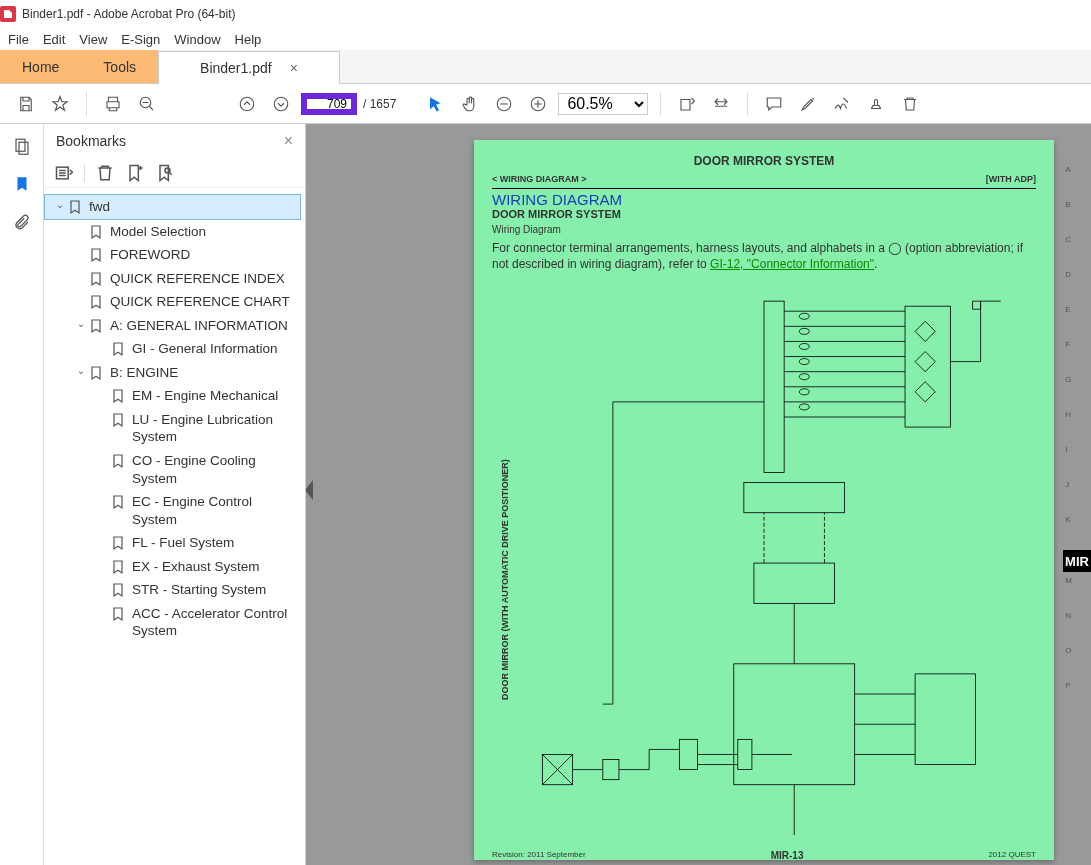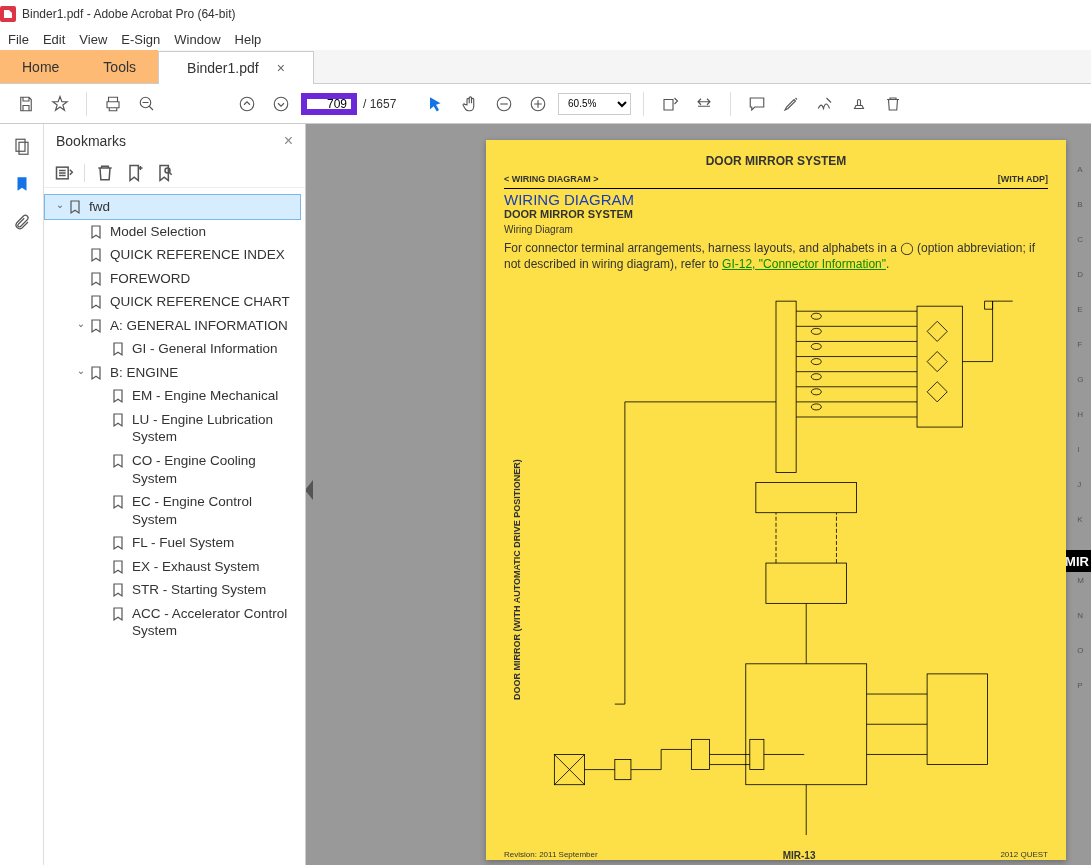--- a/index.html
+++ b/index.html
@@ -5,30 +5,30 @@
 * { margin: 0; padding: 0; box-sizing: border-box; font-family: "Segoe UI", Arial, sans-serif; }
 body { width: 1091px; height: 865px; background: #fff; overflow: hidden; font-size: 13px; color: #333; }
 .titlebar { height: 28px; display: flex; align-items: center; padding: 0 0; background: #fff; }
 .titlebar .pdf-icon { width: 16px; height: 16px; background: #dc3545; border-radius: 2px; display: flex; align-items: center; justify-content: center; margin-right: 6px; }
 .titlebar .pdf-icon svg { width: 10px; height: 10px; }
 .titlebar-text { font-size: 12px; color: #333; }
 .menubar { height: 22px; display: flex; align-items: center; padding: 0 8px; gap: 14px; background: #fff; }
 .menubar span { font-size: 13px; cursor: default; }
 .tabbar { height: 34px; display: flex; align-items: stretch; background: #f5f5f5; border-bottom: 1px solid #ccc; }
 .tab-home, .tab-tools { padding: 0 22px; display: flex; align-items: center; font-size: 14px; background: #fdba74; }
-.tab-doc { padding: 0 28px; display: flex; align-items: center; font-size: 14px; background: #fff; border-top: 1px solid #ccc; border-left: 1px solid #ccc; border-right: 1px solid #ccc; position: relative; top: 1px; }
+.tab-doc { padding: 0 41px; display: flex; align-items: center; font-size: 14px; background: #fff; border-top: 1px solid #ccc; border-left: 1px solid #ccc; border-right: 1px solid #ccc; position: relative; top: 1px; }
 .tab-close { margin-left: 18px; font-size: 14px; color: #666; }
 .toolbar { height: 40px; display: flex; align-items: center; padding: 0 12px; border-bottom: 1px solid #ccc; background: #fff; gap: 6px; }
 .toolbar .sep { width: 1px; height: 24px; background: #ddd; margin: 0 6px; }
 .tool-btn { width: 28px; height: 28px; display: flex; align-items: center; justify-content: center; color: #555; cursor: pointer; }
 .tool-btn svg { width: 18px; height: 18px; stroke: currentColor; fill: none; stroke-width: 1.5; }
 .tool-btn.fill svg { fill: currentColor; stroke: none; }
 .page-input { width: 56px; height: 22px; text-align: right; border: 6px solid #6d28d9; font-size: 12px; padding: 0 4px; }
 .page-total { font-size: 12px; color: #333; margin-right: 20px; }
-.zoom-sel { height: 22px; border: 1px solid #ccc; font-size: 10px; padding: 0 18px 0 4px; background: #fff; text-align: right; }
+.zoom-sel { height: 22px; border: 1px solid #ccc; font-size: 16px; padding: 0 18px 0 4px; background: #fff; }
 .spacer { flex: 1; }
 .main { display: flex; height: calc(865px - 28px - 22px - 34px - 40px); }
 .leftrail { width: 44px; background: #fff; border-right: 1px solid #ddd; display: flex; flex-direction: column; align-items: center; padding-top: 10px; gap: 14px; }
 .leftrail .rail-btn { width: 24px; height: 24px; display: flex; align-items: center; justify-content: center; color: #555; }
 .leftrail .rail-btn.active { color: #1473e6; }
 .leftrail svg { width: 18px; height: 18px; }
 .bookmarks { width: 262px; background: #fff; border-right: 1px solid #ccc; display: flex; flex-direction: column; overflow: hidden; }
 .bm-header { height: 34px; display: flex; align-items: center; padding: 0 12px; font-size: 14px; justify-content: space-between; }
 .bm-close { font-size: 16px; color: #888; }
 .bm-tools { height: 30px; display: flex; align-items: center; padding: 0 10px; gap: 10px; border-bottom: 1px solid #eee; }
@@ -41,21 +41,21 @@
 .bm-item .caret { width: 14px; flex-shrink: 0; text-align: center; color: #666; font-size: 10px; }
 .bm-item .bm-icon { width: 16px; height: 16px; flex-shrink: 0; margin-right: 6px; margin-top: 1px; color: #555; }
 .bm-item .bm-label { flex: 1; }
 .bm-item.selected { background: #d6ecff; border: 1px solid #7bb8e8; }
 .bm-item.selected .bm-label { color: #333; }
 .lvl0 { padding-left: 8px; }
 .lvl1 { padding-left: 30px; }
 .lvl2 { padding-left: 52px; }
 .docarea { flex: 1; background: #999; position: relative; overflow: hidden; }
 .collapse-tri { position: absolute; left: -1px; top: 48%; width: 0; height: 0; border-top: 10px solid transparent; border-bottom: 10px solid transparent; border-right: 8px solid #555; }
-.page { position: absolute; left: 180px; top: 16px; width: 580px; height: 720px; background: #fde047; box-shadow: 0 2px 6px rgba(0,0,0,0.3); padding: 14px 18px 10px 18px; font-size: 9px; display: flex; flex-direction: column; }
+.page { position: absolute; left: 168px; top: 16px; width: 580px; height: 720px; background: #86efac; box-shadow: 0 2px 6px rgba(0,0,0,0.3); padding: 14px 18px 10px 18px; font-size: 9px; display: flex; flex-direction: column; }
 .page-top { display: flex; justify-content: center; font-weight: bold; font-size: 12px; margin-bottom: 6px; }
 .page-sub { display: flex; justify-content: space-between; font-size: 9px; margin-bottom: 4px; }
 .page-sub .l { font-weight: bold; }
 .page-sub .r { font-weight: bold; }
 .page-h1 { color: #1a3db8; font-size: 15px; font-weight: normal; border-top: 1px solid #000; padding-top: 2px; }
 .page-h2 { font-weight: bold; font-size: 11px; }
 .page-h3 { font-size: 10px; margin-top: 4px; }
 .page-note { font-size: 12px; margin-top: 6px; line-height: 1.3; }
 .page-note a { color: #0a8a00; text-decoration: underline; }
 .diagram { flex: 1; position: relative; margin-top: 8px; }
@@ -260,28 +260,28 @@
           <span class="bm-icon"><svg viewBox="0 0 24 24" fill="none" stroke="currentColor" stroke-width="1.8">
               <path d="M6 3h12v18l-6-4-6 4z"></path>
             </svg></span>
           <span class="bm-label">Model Selection</span>
         </div>
         <div class="bm-item lvl1">
           <span class="caret"></span>
           <span class="bm-icon"><svg viewBox="0 0 24 24" fill="none" stroke="currentColor" stroke-width="1.8">
               <path d="M6 3h12v18l-6-4-6 4z"></path>
             </svg></span>
+          <span class="bm-label">FOREWORD</span>
+        </div>
+        <div class="bm-item lvl1">
+          <span class="caret"></span>
+          <span class="bm-icon"><svg viewBox="0 0 24 24" fill="none" stroke="currentColor" stroke-width="1.8">
+              <path d="M6 3h12v18l-6-4-6 4z"></path>
+            </svg></span>
           <span class="bm-label">QUICK REFERENCE INDEX</span>
-        </div>
-        <div class="bm-item lvl1">
-          <span class="caret"></span>
-          <span class="bm-icon"><svg viewBox="0 0 24 24" fill="none" stroke="currentColor" stroke-width="1.8">
-              <path d="M6 3h12v18l-6-4-6 4z"></path>
-            </svg></span>
-          <span class="bm-label">FOREWORD</span>
         </div>
         <div class="bm-item lvl1">
           <span class="caret"></span>
           <span class="bm-icon"><svg viewBox="0 0 24 24" fill="none" stroke="currentColor" stroke-width="1.8">
               <path d="M6 3h12v18l-6-4-6 4z"></path>
             </svg></span>
           <span class="bm-label">QUICK REFERENCE CHART</span>
         </div>
         <div class="bm-item lvl1">
           <span class="caret">⌄</span>

